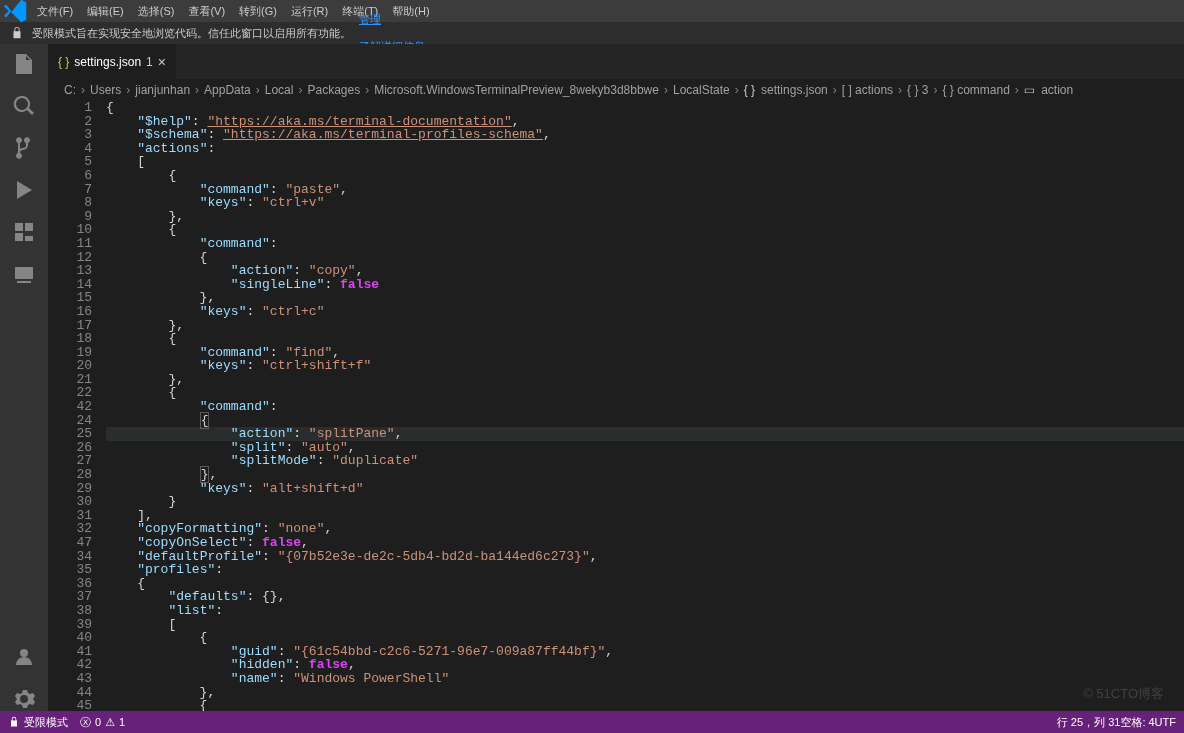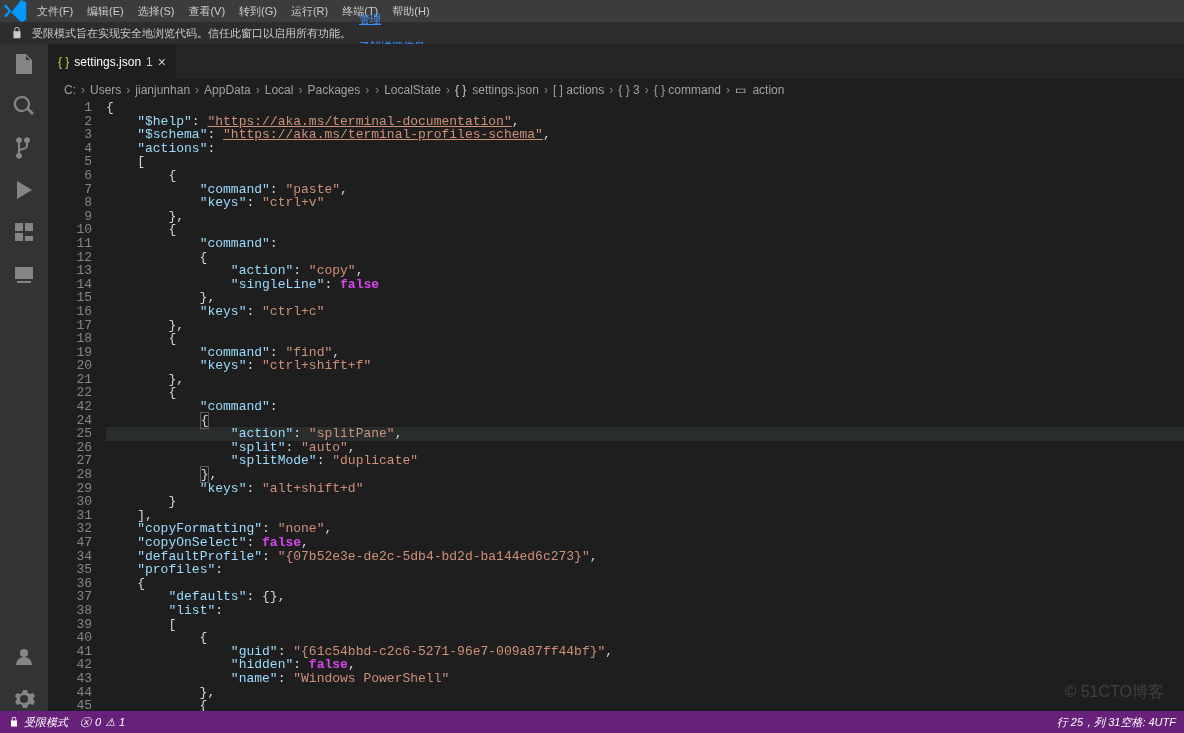--- a/index.html
+++ b/index.html
@@ -43,25 +43,25 @@
     .code-line.highlighted { background: #2a2d2e; }
     
     .tk-brace { color: #d4d4d4; }
     .tk-key { color: #9cdcfe; }
     .tk-str { color: #ce9178; }
     .tk-link { color: #ce9178; text-decoration: underline; }
     .tk-false { color: #d946ef; font-weight: bold; }
     .tk-punc { color: #d4d4d4; }
     .bracket-box { border: 1px solid #5a5a5a; }
     
-    .status-bar { height: 22px; background: #68217a; display: flex; align-items: center; color: #ffffff; font-size: 11px; padding: 0 8px; font-style: italic; }
+    .status-bar { height: 22px; background: #68217a; display: flex; align-items: center; color: #ffffff; font-size: 11px; padding: 0 8px; }
     .status-left { display: flex; align-items: center; gap: 12px; }
     .status-right { display: flex; align-items: center; margin-left: auto; }
     .status-item { display: flex; align-items: center; gap: 4px; cursor: pointer; }
-    .watermark { position: absolute; right: 20px; bottom: 30px; color: rgba(200,200,200,0.2); font-size: 16px; font-family: sans-serif; }
+    .watermark { position: absolute; right: 20px; bottom: 30px; color: rgba(200,200,200,0.2); font-size: 13px; font-family: sans-serif; }
     
     svg { width: 100%; height: 100%; }
   </style>
 </head>
 <body>
 
 <div class="title-bar">
   <div class="vscode-icon">
     <svg viewBox="0 0 24 24">
         <path fill="#0098ff" d="M17 3l4 2v14l-4 2-8-8 8-10zM3 8l4 4-4 4 2 1 4-5-4-5-2 1z"></path>
@@ -154,20 +154,21 @@
       <span class="bc-item">Users</span>
         <span class="bc-sep">›</span>
       <span class="bc-item">jianjunhan</span>
         <span class="bc-sep">›</span>
       <span class="bc-item">AppData</span>
         <span class="bc-sep">›</span>
       <span class="bc-item">Local</span>
         <span class="bc-sep">›</span>
       <span class="bc-item">Packages</span>
         <span class="bc-sep">›</span>
+      <span class="bc-item">Microsoft.WindowsTerminalPreview_8wekyb3d8bbwe</span>
         <span class="bc-sep">›</span>
       <span class="bc-item">LocalState</span>
         <span class="bc-sep">›</span>
       <span class="bc-icon">{ }</span>
         <span class="bc-item">settings.json</span>
         <span class="bc-sep">›</span>
       <span class="bc-item">[ ] actions</span>
         <span class="bc-sep">›</span>
       <span class="bc-item">{ } 3</span>
         <span class="bc-sep">›</span>

